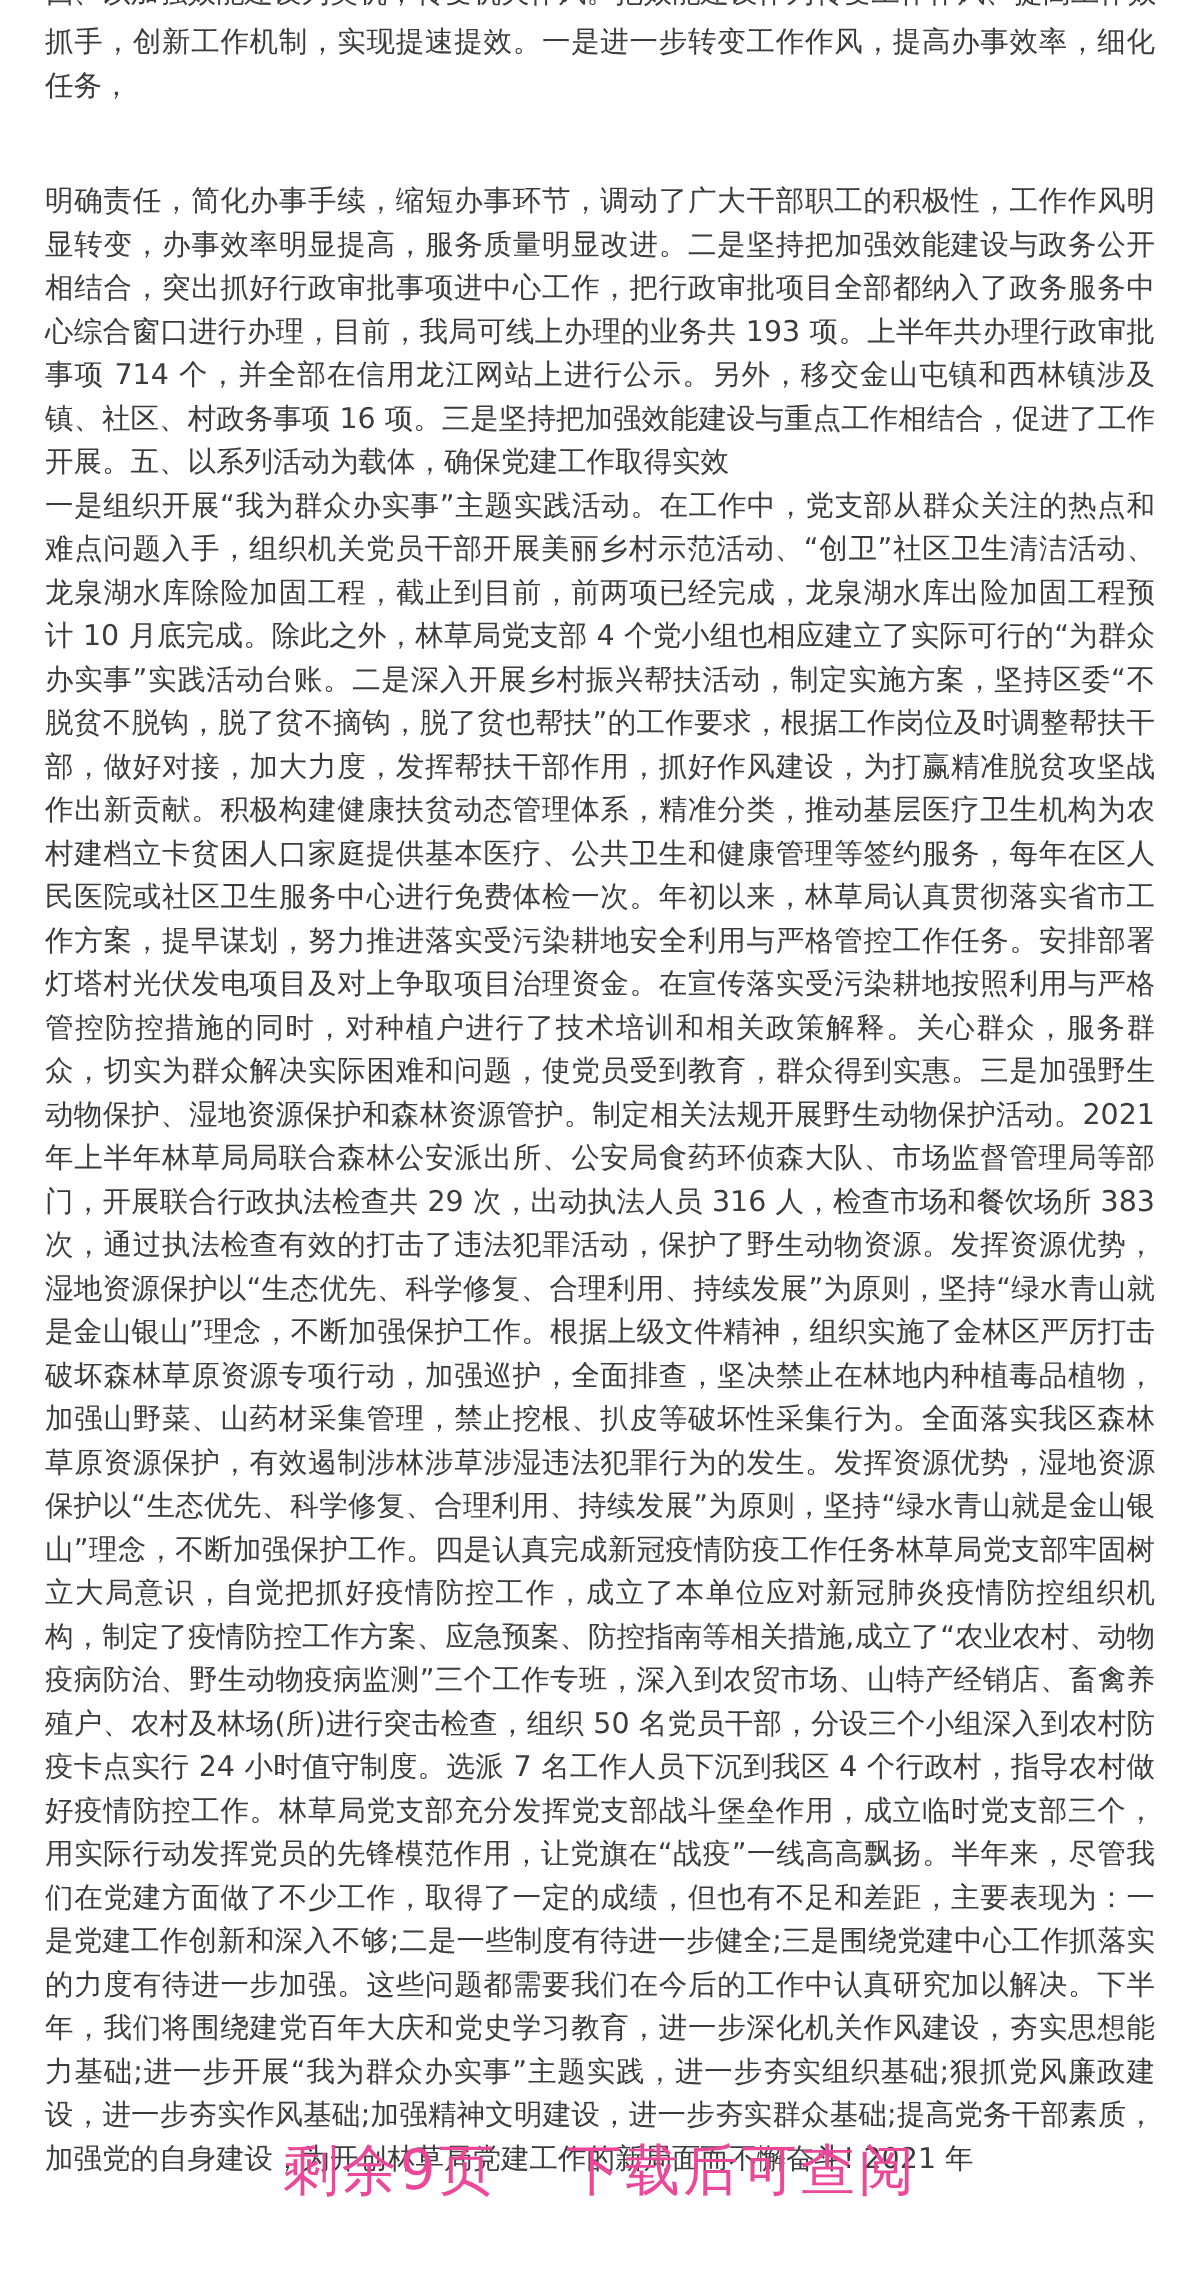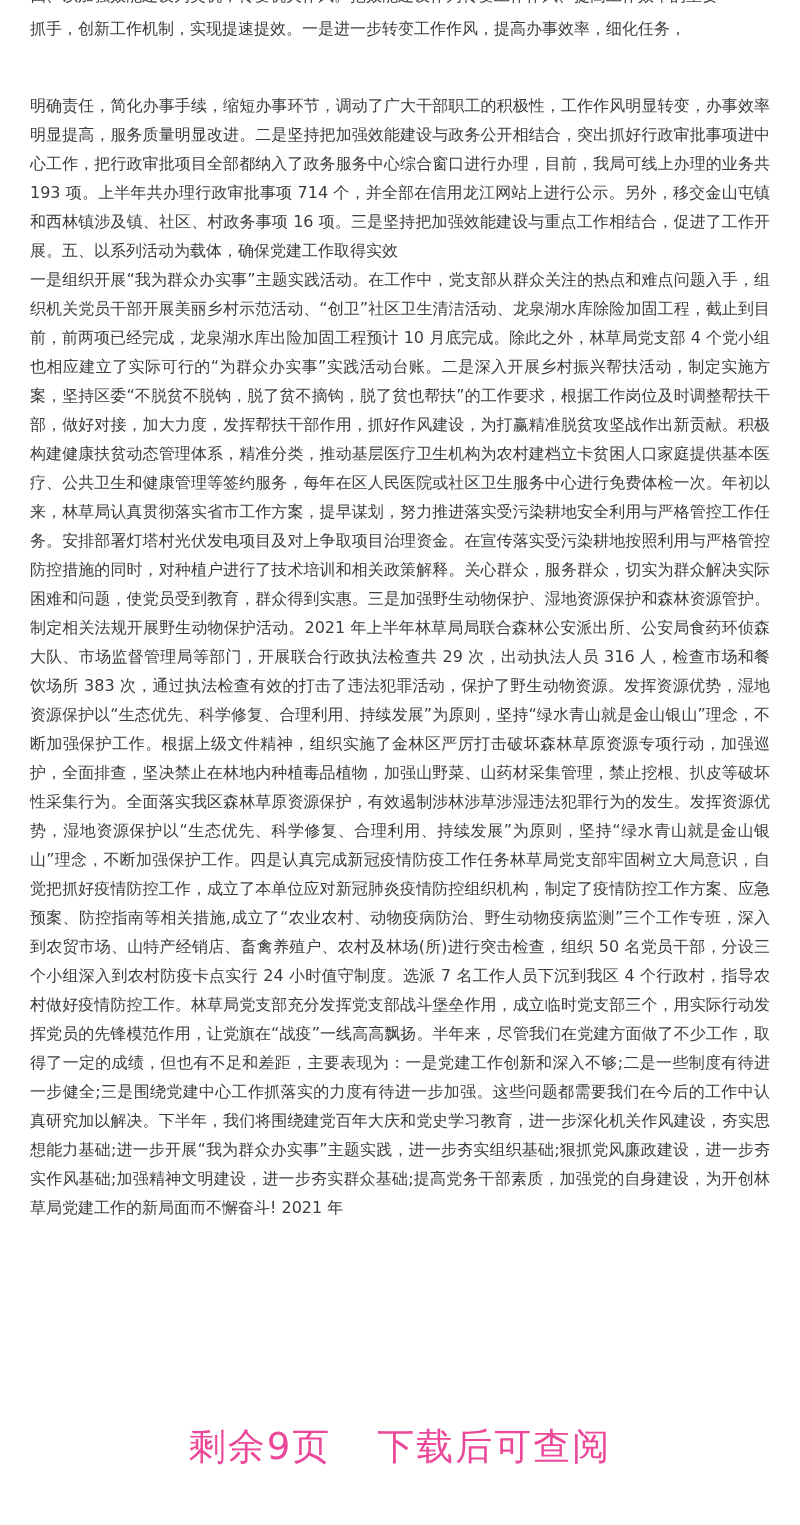--- a/index.html
+++ b/index.html
@@ -9,21 +9,21 @@
     height: 1525px;
     position: relative;
     margin: 0 auto;
     background: #ffffff;
     overflow: hidden;
     font-family: "DejaVu Sans", "Liberation Sans", sans-serif;
     color: #3c3c3c;
   }
   .text-area {
     padding: 0 30px;
-    font-size: 16px;
+    font-size: 19px;
     line-height: 29px;
     text-align: justify;
   }
   p { margin: 0; }
   
   .clip-window {
     height: 10px;
     overflow: hidden;
   }
   .clip-window .inner {

